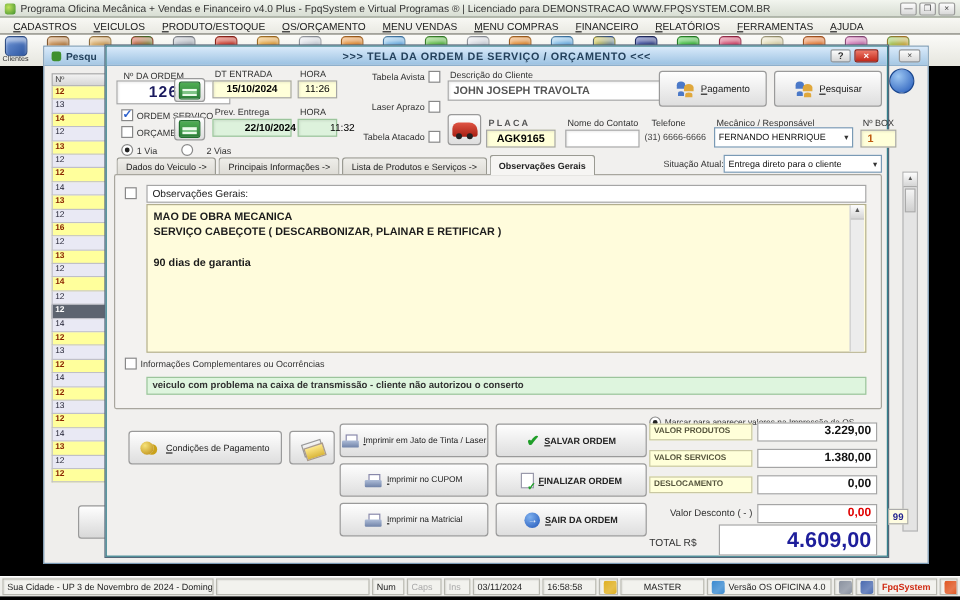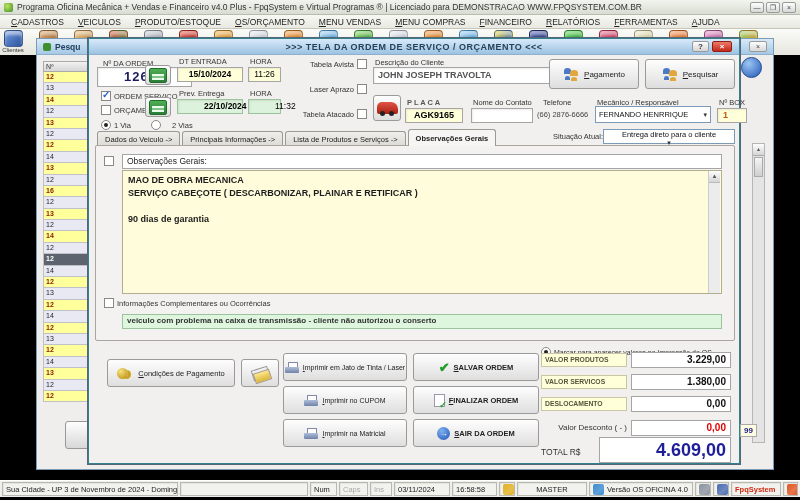--- a/index.html
+++ b/index.html
@@ -379,37 +379,37 @@
     </div>
 
     <div class="abs btn" style="left:284px; top:56px; width:28px; height:26px;">
         <div class="ico-car"></div>
       </div>
     <div class="abs lbl" style="left:318px; top:59px; font-weight:bold; color:#555;">P L A C A</div>
     <div class="abs fld yellow" style="left:316px; top:69px; width:58px; height:15px; font-size:9px; font-weight:bold; text-align:center; line-height:13px;">AGK9165</div>
     <div class="abs lbl" style="left:384px; top:59px;">Nome do Contato</div>
     <div class="abs fld" style="left:382px; top:69px; width:62px; height:15px;"></div>
     <div class="abs lbl" style="left:454px; top:59px;">Telefone</div>
-    <div class="abs lbl" style="left:448px; top:71px; color:#444;">(66) 2876-6666</div>
+    <div class="abs lbl" style="left:448px; top:71px; color:#444;">(31) 6666-6666</div>
     <div class="abs lbl" style="left:508px; top:59px;">Mecânico / Responsável</div>
     <div class="abs sel" style="left:506px; top:67px; width:116px; height:17px;">
       <span>FERNANDO HENRRIQUE</span>
         <span class="arr">▾</span>
     </div>
     <div class="abs lbl" style="left:630px; top:59px;">Nº BOX</div>
     <div class="abs fld yellow" style="left:628px; top:69px; width:30px; height:15px; font-size:9px; font-weight:bold; color:#c05a10; padding:1px 5px;">1</div>
 
     <div class="tabs" id="tabStrip">
         <div class="tab flu">Dados do Veiculo -&gt;</div>
         <div class="tab flu">Principais Informações -&gt;</div>
         <div class="tab flu">Lista de Produtos e Serviços -&gt;</div>
         <div class="tab flu active">Observações Gerais</div>
       </div>
     <div class="abs lbl" style="left:464px; top:93px;">Situação Atual:</div>
-    <div class="abs sel" style="left:514px; top:90px; width:132px; height:15px;flex-direction:column;">
+    <div class="abs sel" style="left:514px; top:90px; width:132px; height:15px;">
       <span>Entrega direto para o cliente</span>
         <span class="arr">▾</span>
     </div>
 
     <div class="gbox">
       <div class="abs cb" style="left:8px; top:10px;"></div>
       <div class="obsbar">Observações Gerais:</div>
       <div class="obsarea">MAO DE OBRA MECANICA
 SERVIÇO CABEÇOTE ( DESCARBONIZAR, PLAINAR E RETIFICAR )
 

